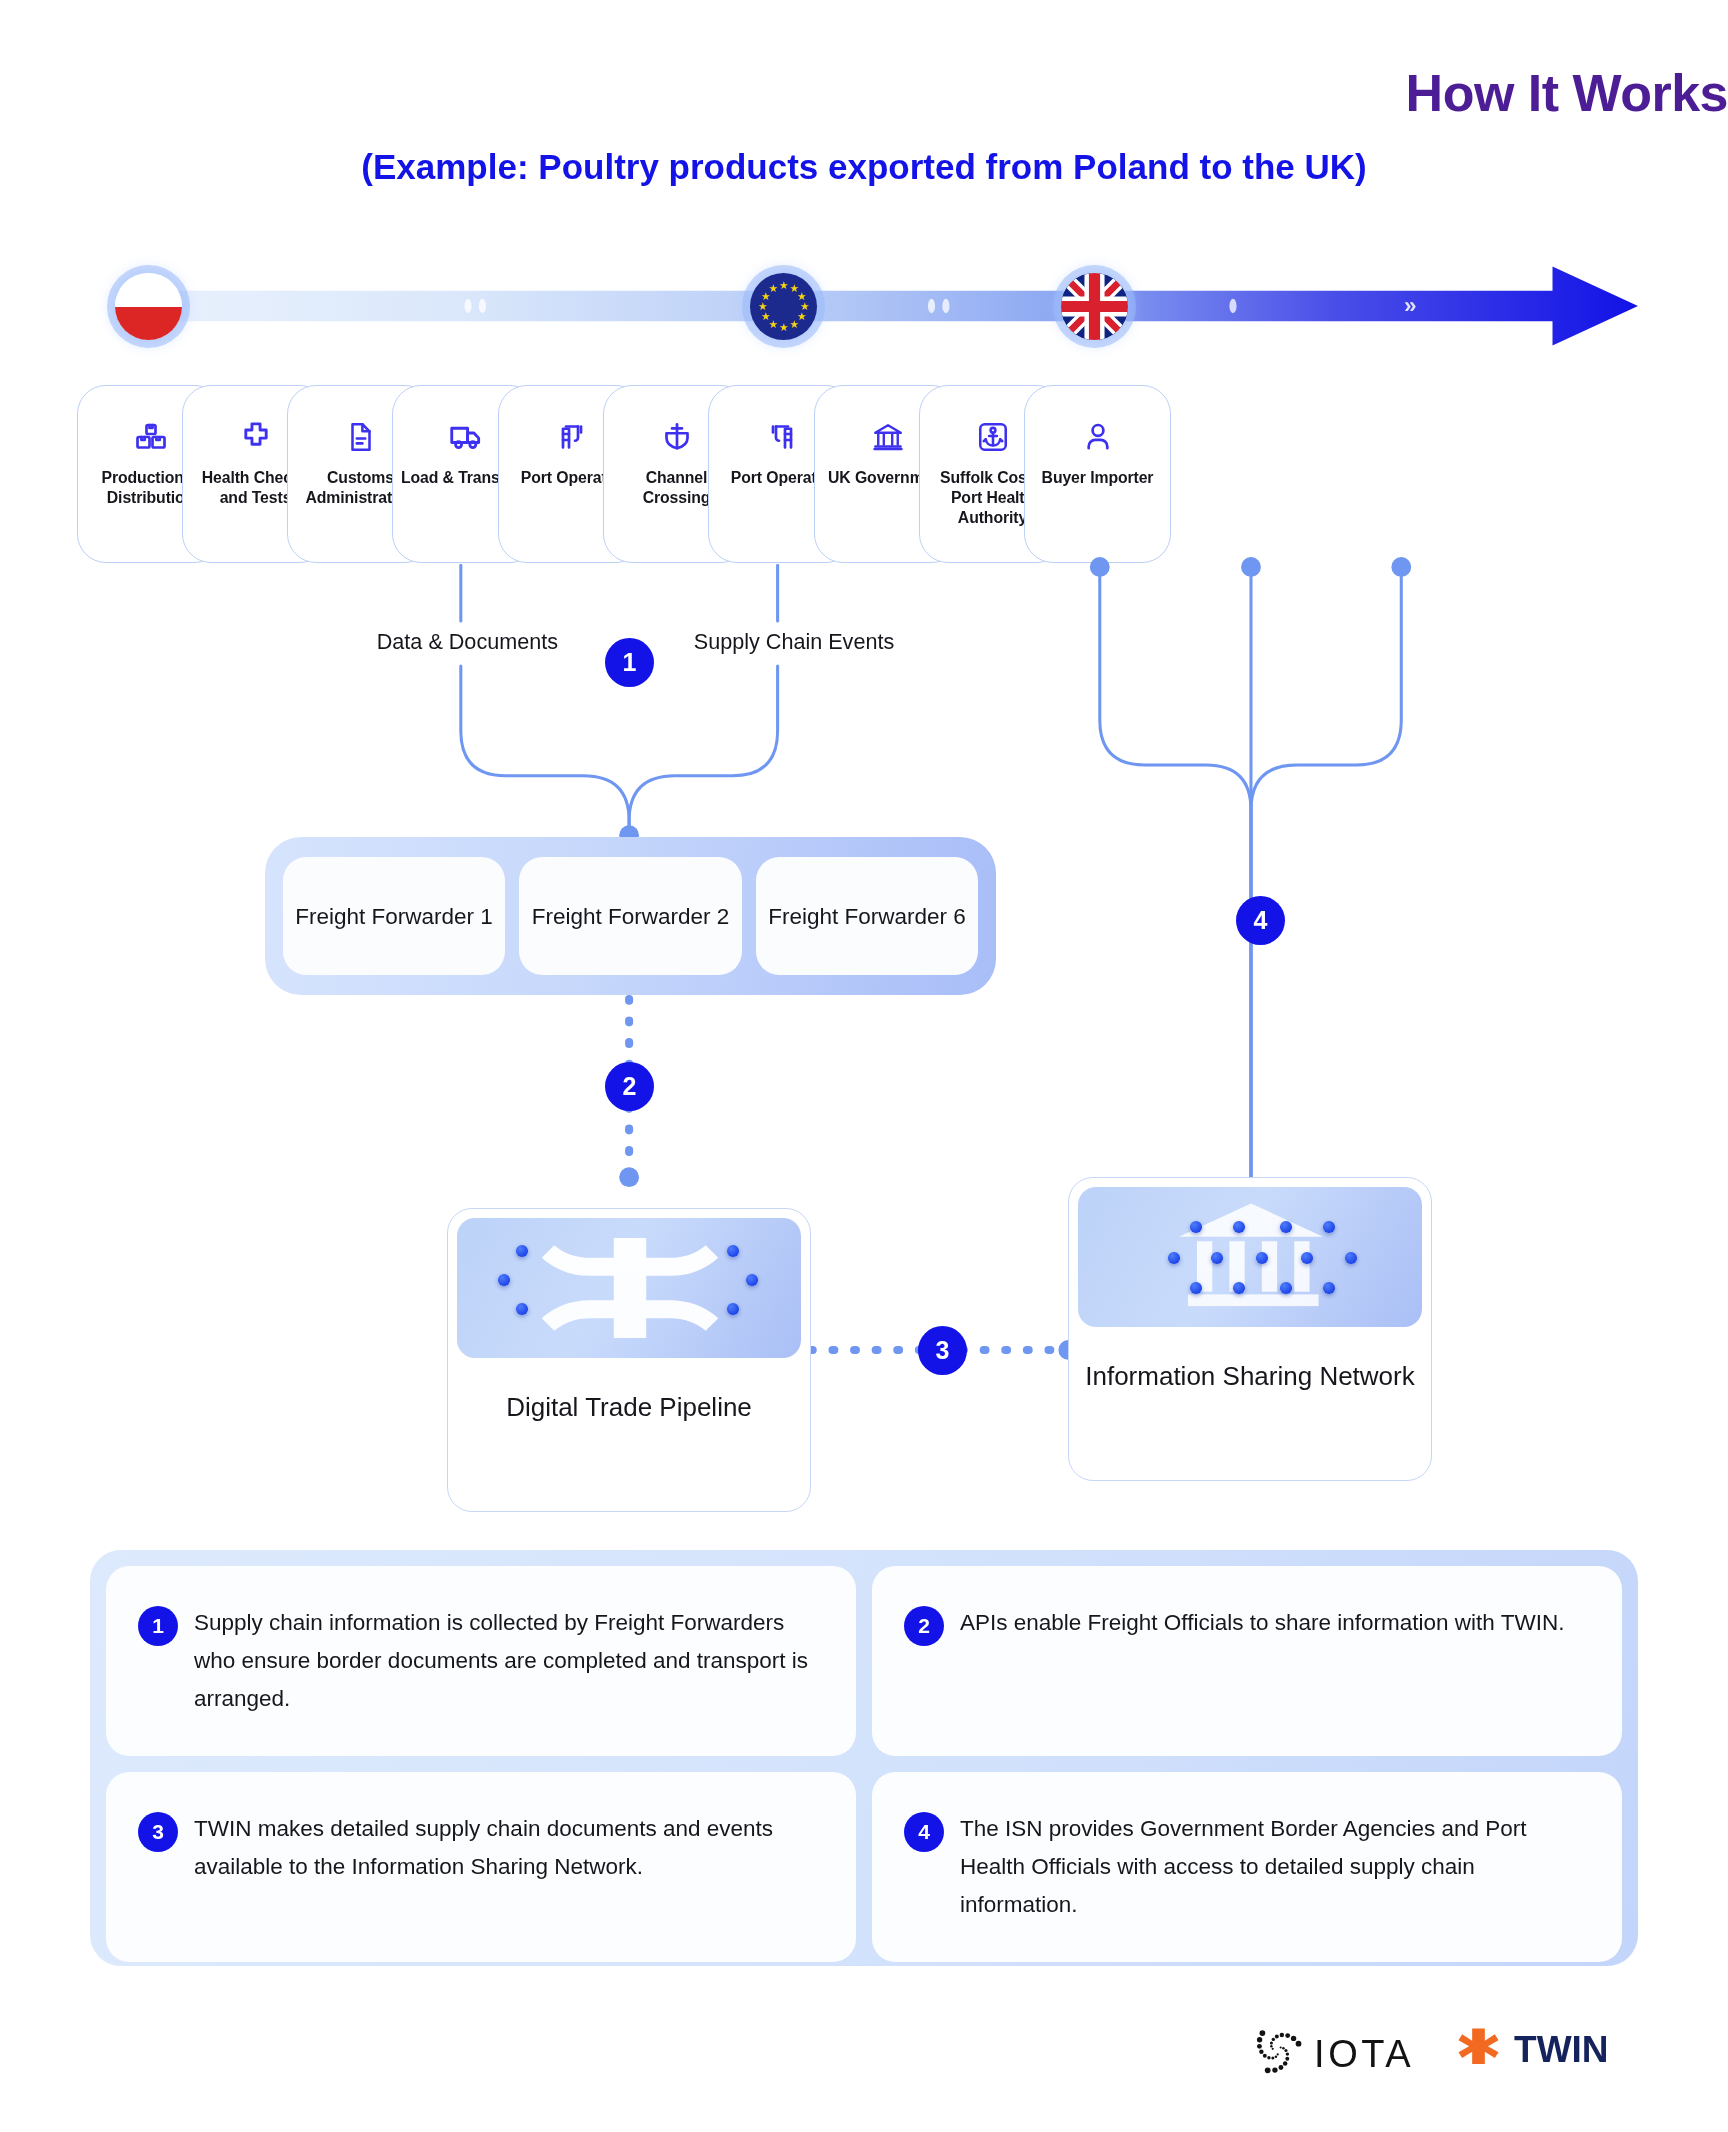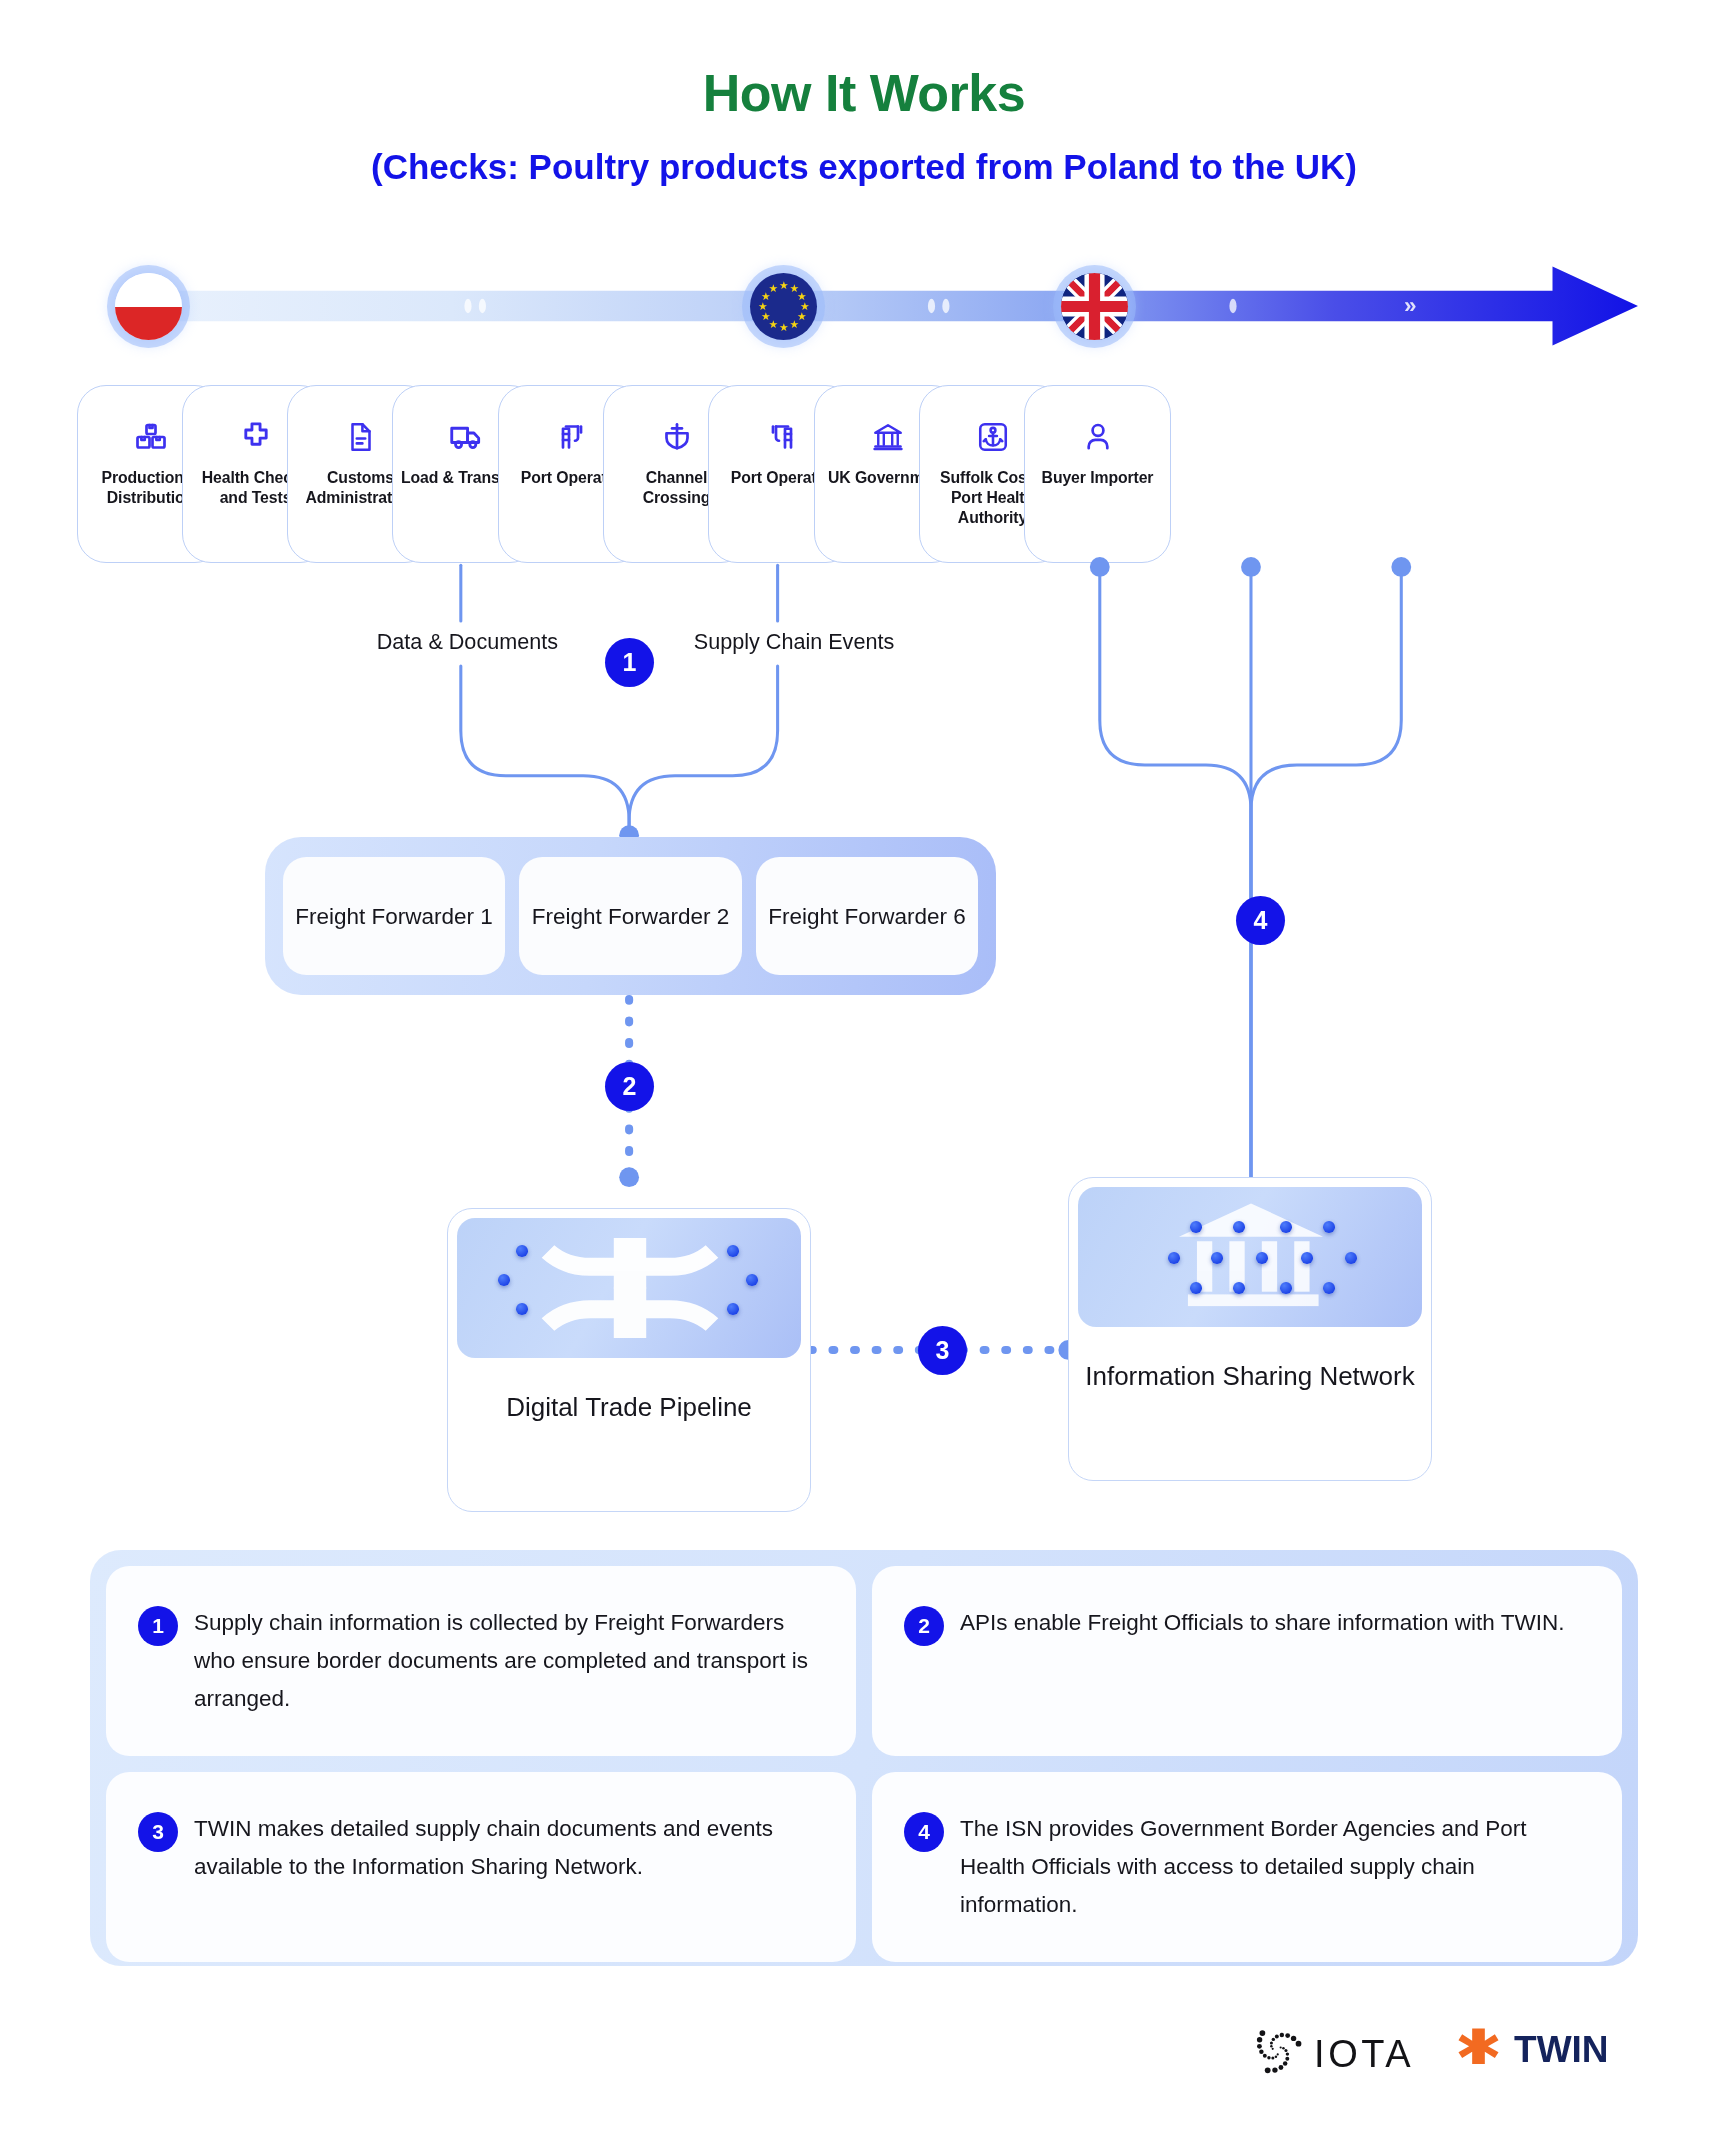--- a/index.html
+++ b/index.html
@@ -9,23 +9,23 @@
     background: #ffffff;
     font-family: "Liberation Sans", sans-serif;
     color: #16161d;
     overflow: hidden;
   }
   .page { position: relative; width: 1728px; height: 2132px; }
 
   
   .title {
     position: absolute; left: 0; top: 63px; width: 1728px;
-    text-align: center;
+    text-align: right;
     font-size: 52px; font-weight: 700; letter-spacing: -0.5px;
-    color: #15803d;
+    color: #4c1d95;
   }
   .subtitle {
     position: absolute; left: 0; top: 147px; width: 1728px;
     text-align: center;
     font-size: 35px; font-weight: 600;
     color: #1313e8;
   }
 
   
   .journey { position: absolute; left: 0; top: 252px; width: 1728px; height: 108px; }
@@ -140,21 +140,21 @@
   .iota-word { font-size: 38px; letter-spacing: 3.6px; color: #131316; font-weight: 300; }
   .twin-logo { display: flex; align-items: center; gap: 10.8px; }
   .twin-word { font-size: 37px; letter-spacing: 0px; color: #14235c; font-weight: 800; }
 </style>
 </head>
 <body>
 
 <div class="page">
 
   <div class="title">How It Works</div>
-  <div class="subtitle">(Checks: Poultry products exported from Poland to the UK)</div>
+  <div class="subtitle">(Example: Poultry products exported from Poland to the UK)</div>
 
   <div class="journey">
     <svg class="arrow-svg" width="1728" height="108" viewBox="0 0 1920 120">
       <defs>
         <linearGradient id="arrowGrad" x1="0" y1="0" x2="1" y2="0">
           <stop offset="0%" stop-color="#eaf2fd"></stop>
           <stop offset="22%" stop-color="#dbe8fb"></stop>
           <stop offset="45%" stop-color="#b9cdf7"></stop>
           <stop offset="62%" stop-color="#8da8f2"></stop>
           <stop offset="80%" stop-color="#4a4ee8"></stop>

